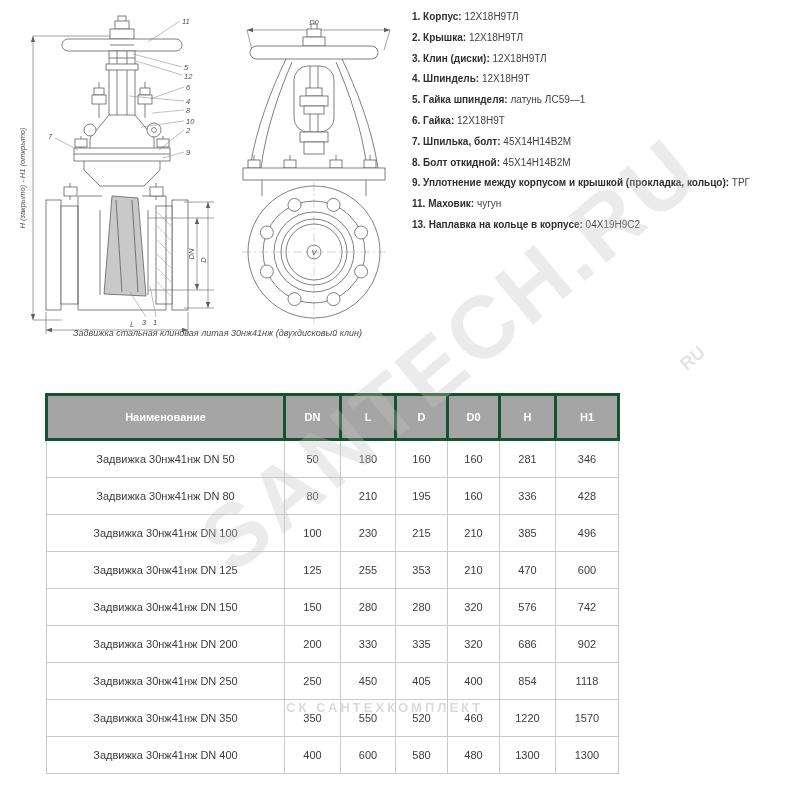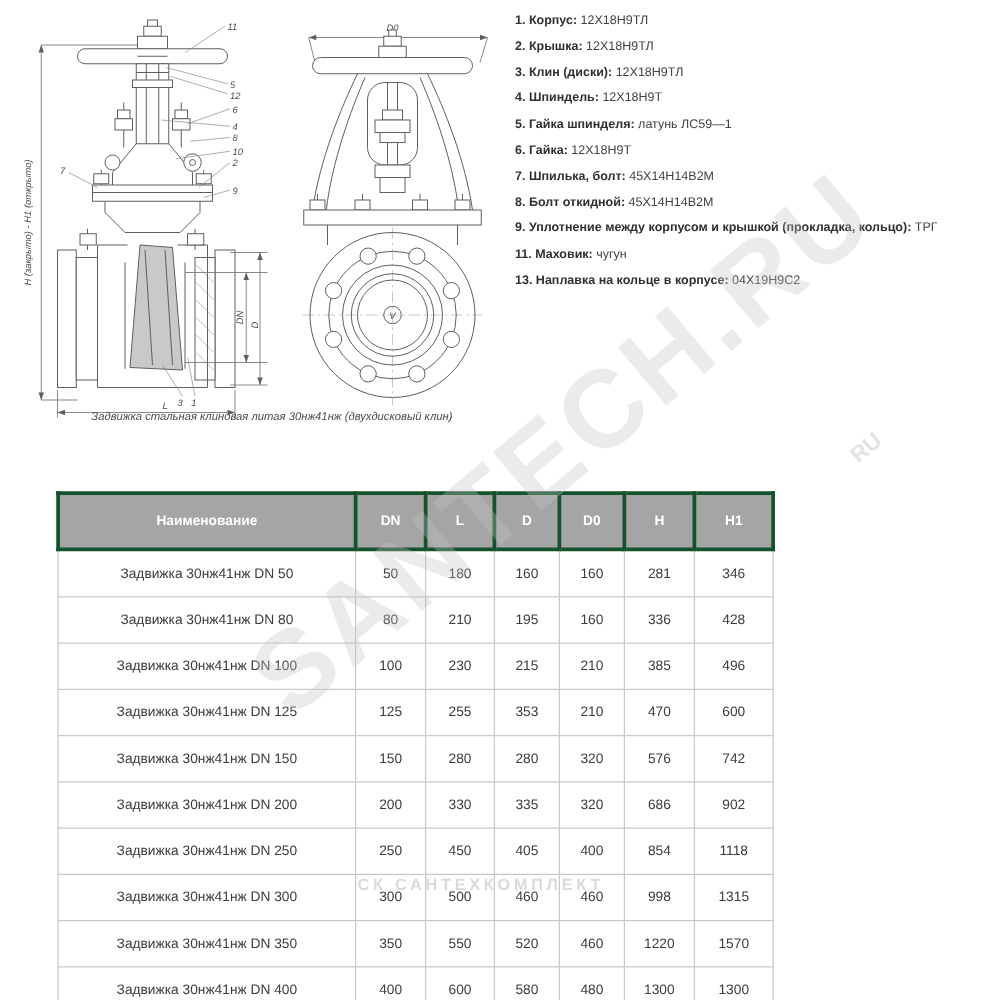--- a/index.html
+++ b/index.html
@@ -328,29 +328,20 @@
         <tr>
           <td>Задвижка 30нж41нж DN 250</td>
           <td>250</td>
           <td>450</td>
           <td>405</td>
           <td>400</td>
           <td>854</td>
           <td>1118</td>
         </tr>
         <tr>
-          <td>Задвижка 30нж41нж DN 300</td>
-          <td>300</td>
-          <td>500</td>
-          <td>460</td>
-          <td>460</td>
-          <td>998</td>
-          <td>1315</td>
-        </tr>
-        <tr>
           <td>Задвижка 30нж41нж DN 350</td>
           <td>350</td>
           <td>550</td>
           <td>520</td>
           <td>460</td>
           <td>1220</td>
           <td>1570</td>
         </tr>
         <tr>
           <td>Задвижка 30нж41нж DN 400</td>

